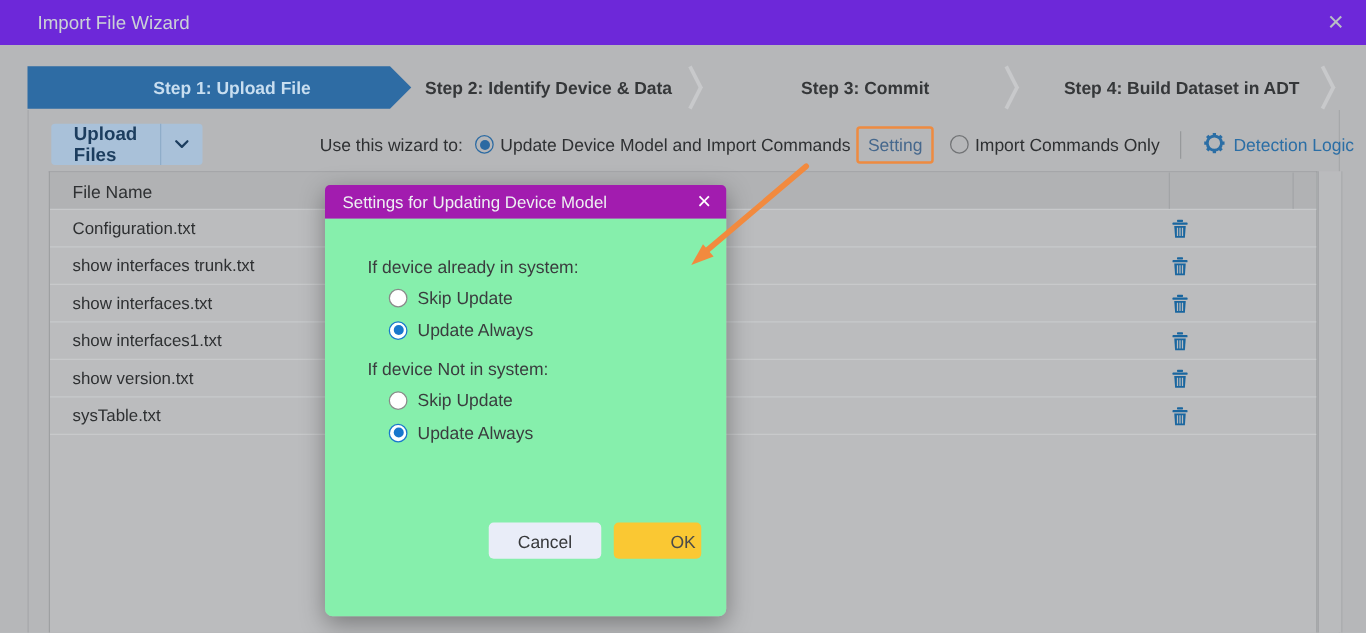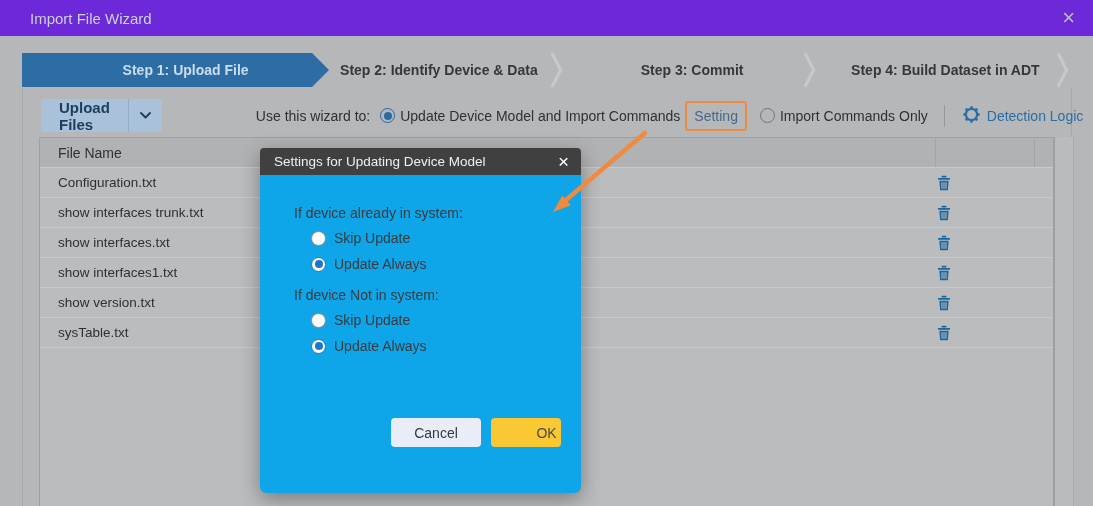--- a/index.html
+++ b/index.html
@@ -72,25 +72,25 @@
 
   .scrollstrip { position:absolute; left:1031px; top:49px; width:20px; height:369px;
                  background:#babbbd; border-left:1px solid #9ea0a2; border-right:1px solid #a8aaac; }
 
   
   .arrow-svg { position:absolute; left:535px; top:123px; width:125px; height:105px; z-index:30; pointer-events:none; }
 
   
   .modal { position:absolute; left:260px; top:148px; width:321px; height:345px; z-index:20;
            box-shadow:0 6px 20px rgba(0,0,0,.35); border-radius:4px 4px 6px 6px; }
-  .modal-head { height:27px; background:#404040; border-radius:4px 4px 0 0; display:flex; align-items:center;
+  .modal-head { height:27px; background:#a21caf; border-radius:4px 4px 0 0; display:flex; align-items:center;
                 padding:0 12px 0 14px; }
   .modal-head .mttl { color:#edf0f2; font-size:13.5px; }
   .modal-head .mx { margin-left:auto; color:#fff; font-size:19px; line-height:1; cursor:pointer; }
-  .modal-body { height:318px; background:#0ea5e9; border-radius:0 0 6px 6px; padding:30px 20px 0 34px;
+  .modal-body { height:318px; background:#86efac; border-radius:0 0 6px 6px; padding:30px 20px 0 34px;
                 color:#3a3c3e; font-size:14px; }
   .sect-label { height:20px; }
   .m-radio { display:flex; align-items:center; gap:8px; height:26px; margin-left:17px; cursor:pointer; }
   .mt14 { } .mt10 { margin-top:10px; }
   .modal-btns { margin-top:59px; display:flex; justify-content:flex-end; gap:10px; padding-right:0; }
   .btn { height:29px; border:none; border-radius:4px; font-family:inherit; font-size:14px; cursor:pointer; }
   .btn-cancel { width:90px; background:#e9edf8; color:#36383a; }
   .btn-ok { width:70px; background:#fac833; color:#4a4a4a;padding-left:41px; }
 </style>
 </head>

